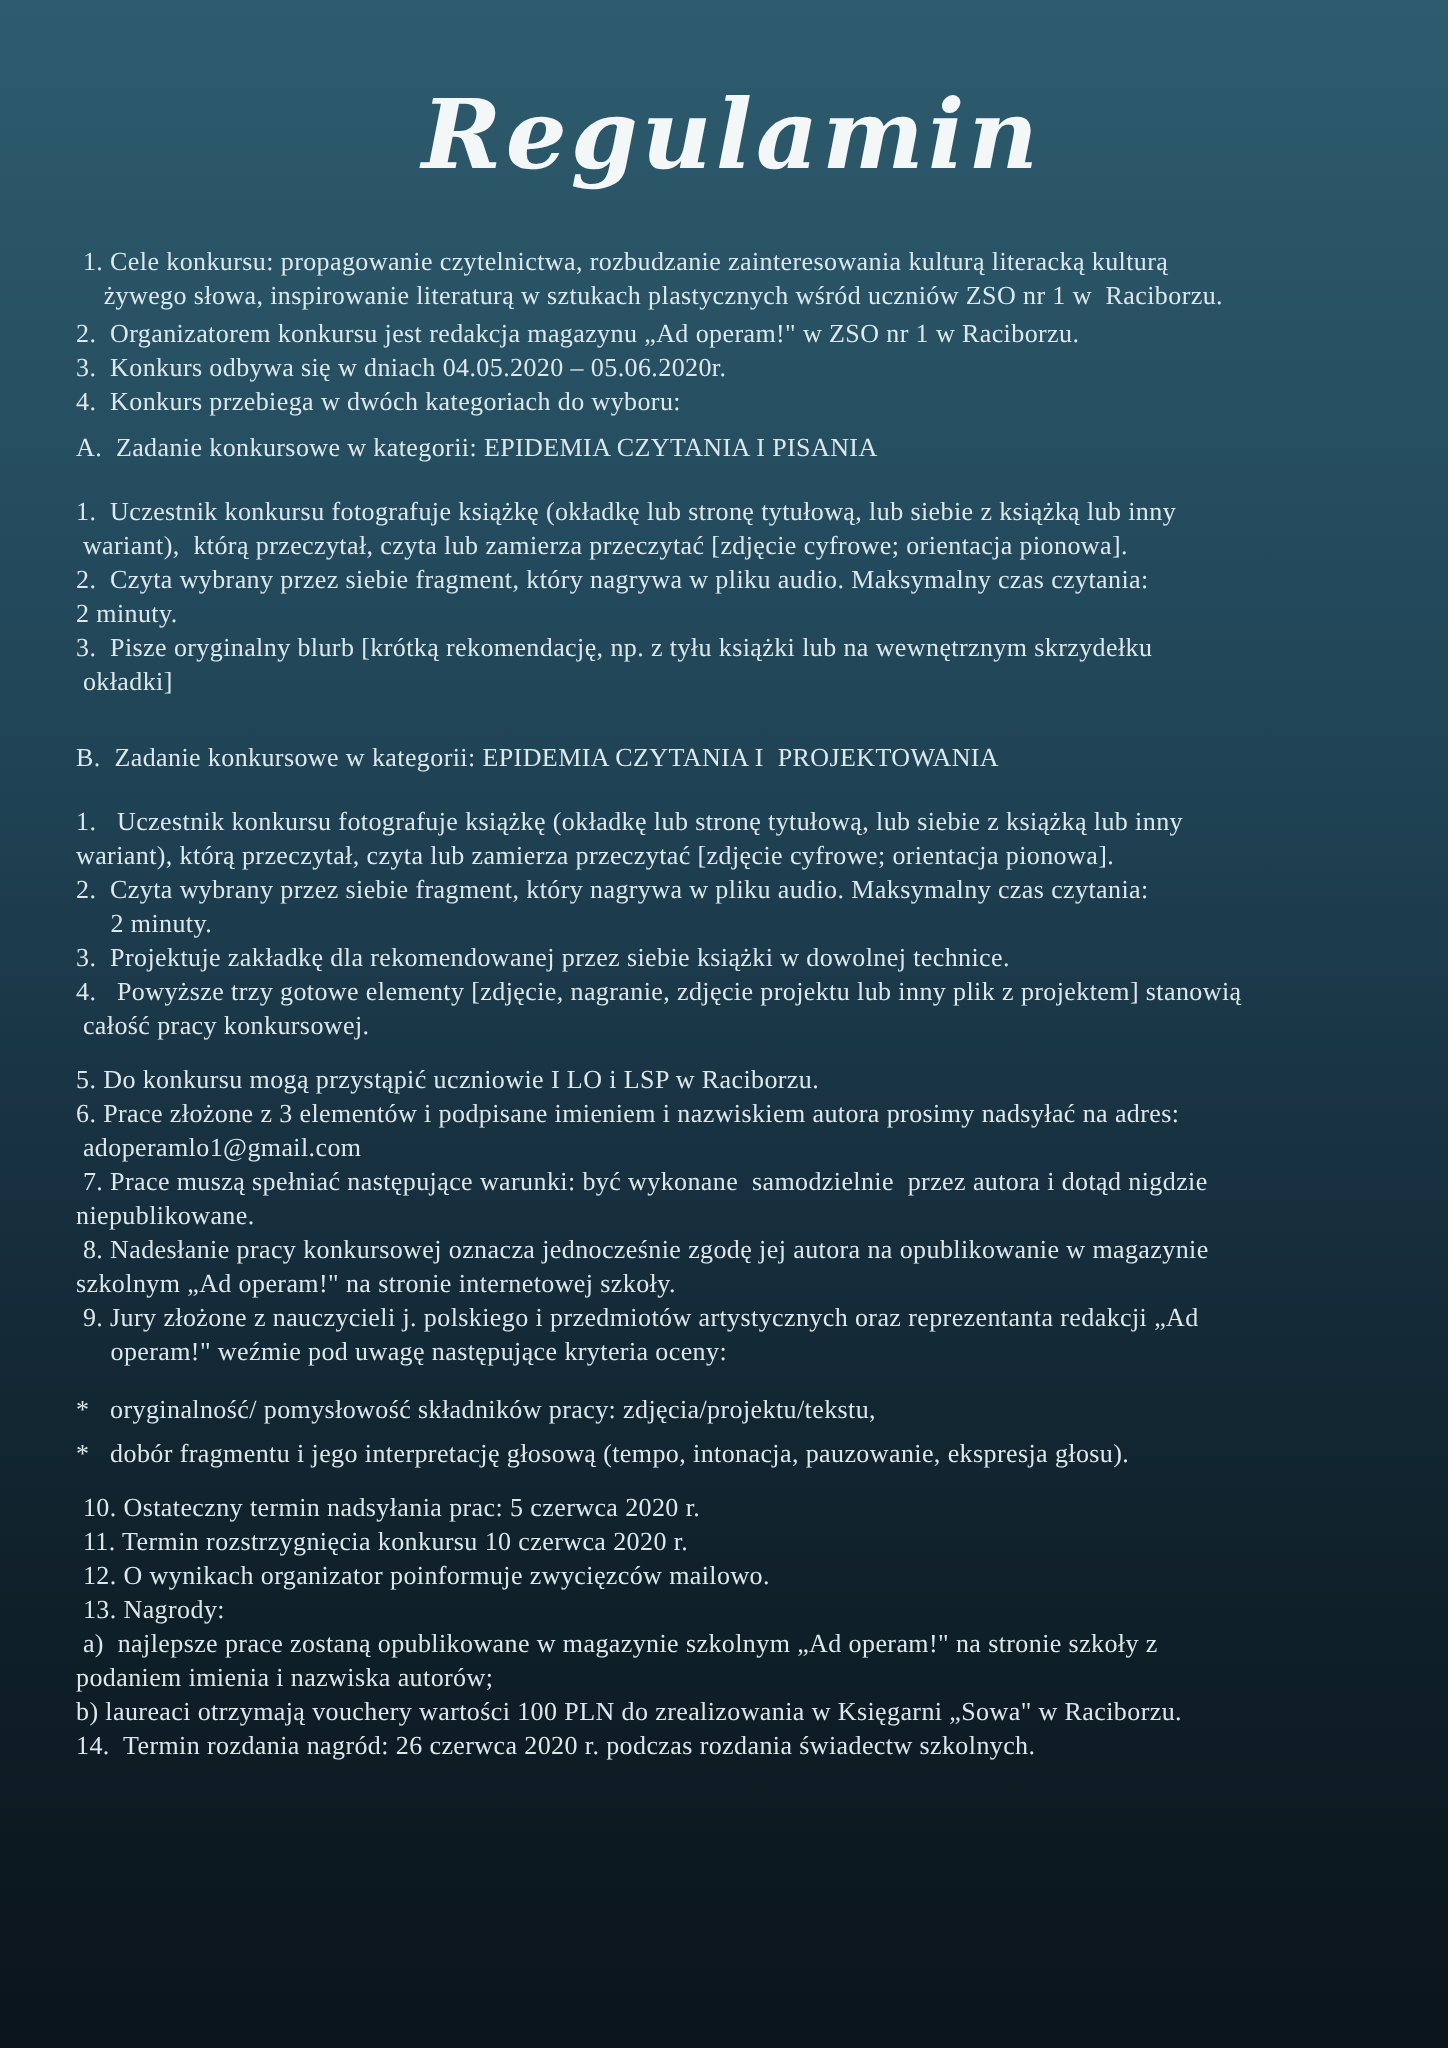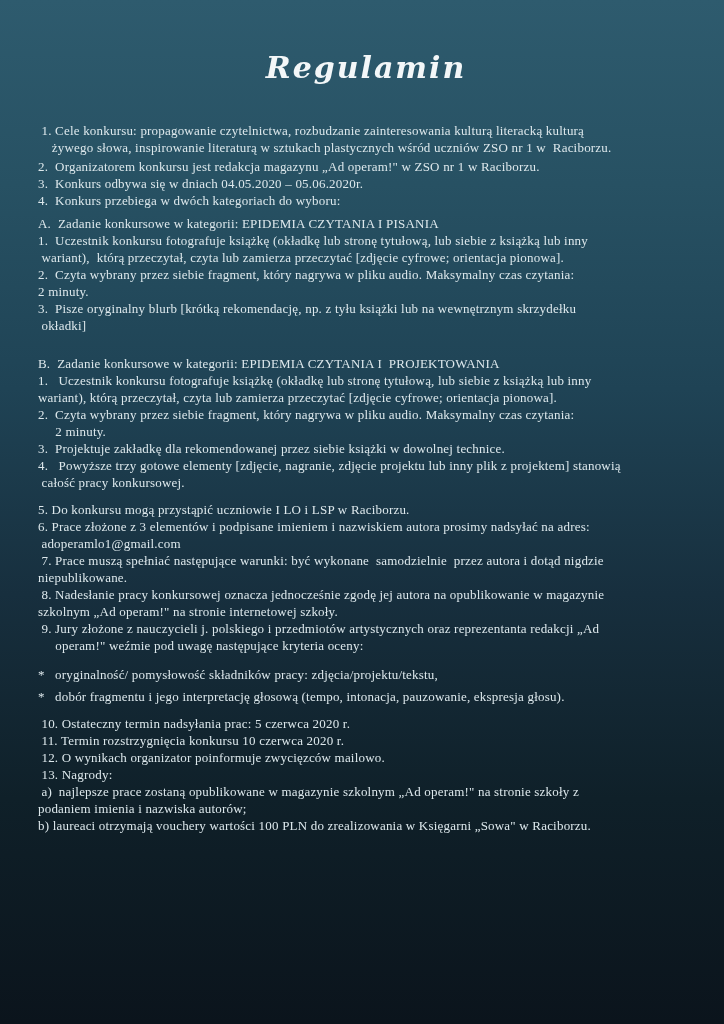--- a/index.html
+++ b/index.html
@@ -21,40 +21,40 @@
     box-sizing: border-box;
     width: 724px;
     height: 1024px;
     padding: 34px 30px 0 38px;
   }
   .title {
     text-align: center;
     font-family: "DejaVu Serif", serif;
     font-style: italic;
     font-weight: 700;
-    font-size: 30px;
+    font-size: 48px;
     line-height: 60px;
     color: #f3f7f8;
     letter-spacing: 2px;
     margin: 4px 0 24px 0;
   }
   .line {
     white-space: pre-wrap;
     font-size: 13px;
     line-height: 17px;
     letter-spacing: 0.2px;
     margin: 0;
     color: #dde8ec;
   }
   .mt5  { margin-top: 5px; }
   .mt6  { margin-top: 6px; }
   .mt10 { margin-top: 10px; }
   .mt12 { margin-top: 12px; }
   .mt14 { margin-top: 2px; }
-  .mt15 { }
+  .mt15 { margin-top: 15px; }
   .mt21 { margin-top: 21px; }
 </style>
 </head>
 <body>
 
 <div class="poster">
 
   <h1 class="title">Regulamin</h1>
 
   <section>
@@ -104,15 +104,16 @@
   </section>
 
   <section>
     <p class="line mt10"> 10. Ostateczny termin nadsyłania prac: 5 czerwca 2020 r.</p>
     <p class="line"> 11. Termin rozstrzygnięcia konkursu 10 czerwca 2020 r.</p>
     <p class="line"> 12. O wynikach organizator poinformuje zwycięzców mailowo.</p>
     <p class="line"> 13. Nagrody:</p>
     <p class="line"> a)  najlepsze prace zostaną opublikowane w magazynie szkolnym „Ad operam!" na stronie szkoły z
 podaniem imienia i nazwiska autorów;</p>
     <p class="line">b) laureaci otrzymają vouchery wartości 100 PLN do zrealizowania w Księgarni „Sowa" w Raciborzu.</p>
+    <p class="line">14.  Termin rozdania nagród: 26 czerwca 2020 r. podczas rozdania świadectw szkolnych.</p>
   </section>
 
 </div>
 
 </body></html>

